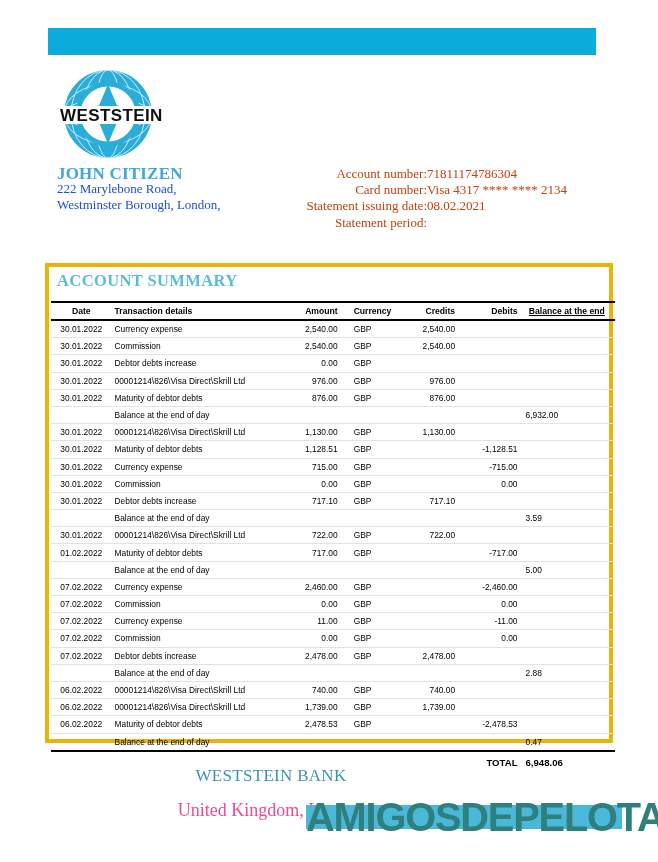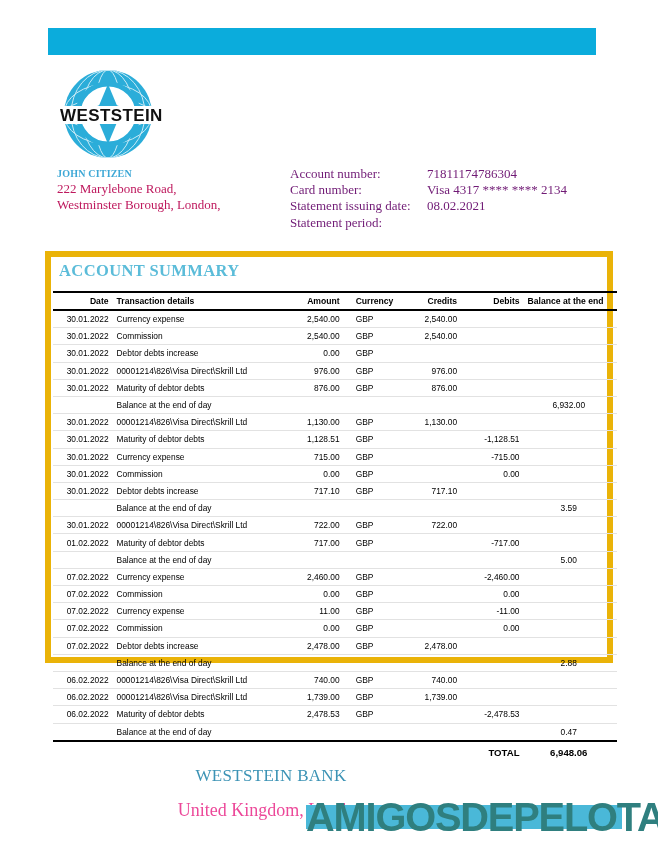--- a/index.html
+++ b/index.html
@@ -38,55 +38,56 @@
   
   .customer {
     position: absolute;
     left: 57px;
     top: 166px;
     width: 215px;
   }
   .customer-name {
     color: #3ea8d6;
     font-weight: bold;
-    font-size: 10px;
+    font-size: 17px;
     letter-spacing: .2px;
     line-height: 15px;
   }
   .customer-addr {
-    color: #be185d;
+    color: #1d4ed8;
     font-size: 13px;
     line-height: 15.5px;
   }
 
   
   .acct-details {
     position: absolute;
     left: 290px;
     top: 166px;
     font-size: 13px;
-    color: #701a75;
+    color: #c2410c;
+    text-align: right;
   }
   .acct-row {
     display: flex;
     line-height: 16.2px;
     white-space: nowrap;
   }
   .acct-label { width: 137px; }
   .acct-value { }
   .acct-row.period .acct-value { padding-left: 10px; }
 
   
   .summary-box {
     position: absolute;
     left: 45px;
-    top: 251px;
+    top: 263px;
     width: 568px;
-    height: 412px;
-    border: 6px solid #eab308;
+    height: 480px;
+    border: 4px solid #eab308;
     box-sizing: border-box;
   }
   .summary-title {
     position: absolute;
     left: 8px;
     top: 4px;
     color: #5bbcd9;
     font-weight: bold;
     font-size: 16.5px;
     letter-spacing: .4px;
@@ -124,31 +125,31 @@
   tr.row-total td {
     border-top: 2px solid #000;
     border-bottom: none;
     font-weight: bold;
     font-size: 9.6px;
     padding-top: 5px;
     padding-bottom: 4px;
   }
 
   
-  .c-date    { width: 54px;  padding-left: 5px !important; text-align: right; }
+  .c-date    { width: 54px;  padding-left: 5px !important; text-align: center; }
   .c-det     { width: 185px; padding-left: 8px !important; text-align: left; }
   .c-amt     { width: 62px;  text-align: right; padding-right: 6px !important; }
   .c-cur     { width: 52px;  text-align: left;  padding-left: 10px !important; }
   .c-cre     { width: 62px;  text-align: right; padding-right: 8px !important; }
   .c-deb     { width: 62px;  text-align: right; padding-right: 8px !important; }
-  .c-bal     { width: 85px;  text-align: center; padding-right: 7px !important; }
+  .c-bal     { width: 85px;  text-align: left; padding-right: 7px !important; }
 
   th.c-amt, th.c-cre, th.c-deb { text-align: right; }
   th.c-cur { text-align: left; margin-top: 20px; }
-  th.c-bal { text-align: left; }
+  th.c-bal { text-align: center; text-decoration: underline; }
 
   
   .footer {
     position: absolute;
     left: 0;
     top: 766px;
     width: 542px;
     text-align: center;
   }
   .footer-bank {

